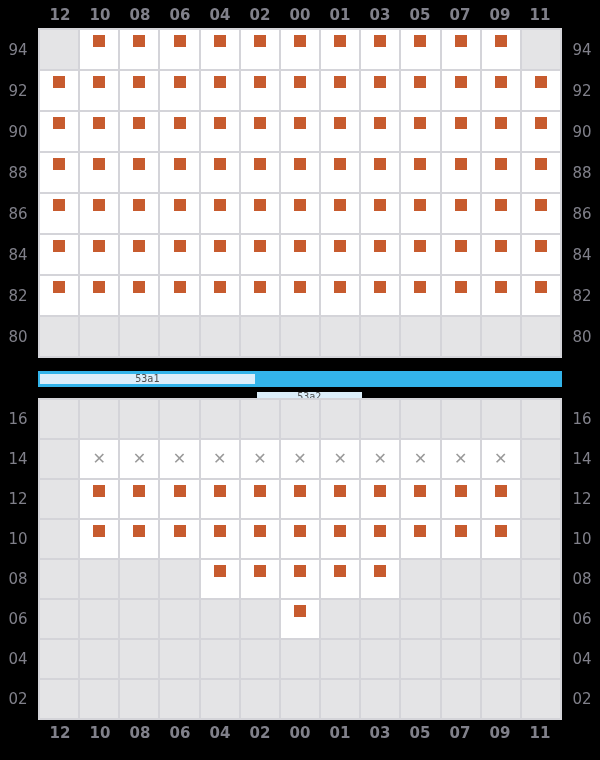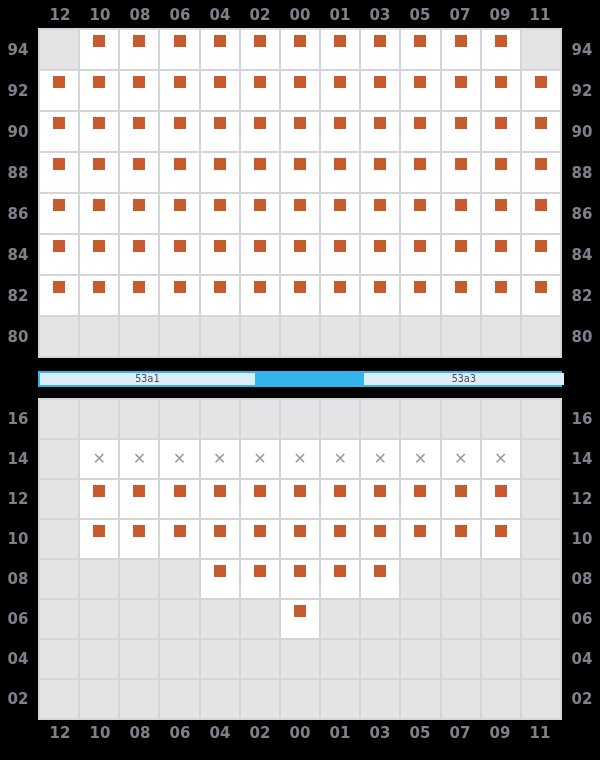--- a/index.html
+++ b/index.html
@@ -23,21 +23,21 @@
   #top-collabels { top:4px; }
   #bottom-collabels { top:722px; }
 
   
   .rowlabels {
     position:absolute; width:36px;
     display:grid; gap:2px; grid-template-rows:repeat(8,1fr);
   }
   .rowlabels span {
     display:flex; align-items:center; justify-content:center;
-    color:#80808a; font-size:15px; font-weight:bold;
+    color:#80808a; font-size:15px; font-weight:normal;
   }
   #top-rows-left, #top-rows-right  { top:30px; height:326px; }
   #bot-rows-left, #bot-rows-right  { top:400px; height:318px; }
   #top-rows-left, #bot-rows-left   { left:0px; }
   #top-rows-right, #bot-rows-right { left:564px; }
 
   
   .gridbox {
     position:absolute; left:38px; width:520px;
     display:grid; grid-template-columns:repeat(13,1fr);
@@ -51,21 +51,21 @@
   .sq { width:12px; height:12px; margin:5px auto 0 auto; }
   .xmark {
     display:flex; align-items:center; justify-content:center;
     width:100%; height:100%;
     font-size:16px; font-weight:bold; line-height:1;
   }
 
   
   #separator {
     position:absolute; left:38px; top:371px; width:520px; height:12px;
-    display:flex; gap:2px;
+    display:flex; gap:2px;align-items:center;
   }
   #separator .seg {
     display:flex; align-items:center; justify-content:center;
     font-family:"DejaVu Sans Mono", monospace;
     font-size:10px; line-height:1;
     overflow:hidden;
   }
 </style>
 </head>
 <body>
@@ -391,23 +391,20 @@
     <span>80</span>
   </div>
 
 <div id="separator" style="border: 2px solid rgb(51, 180, 234); background: rgb(51, 180, 234);">
   <div class="seg" style="flex: 0 0 41.3%; background: rgb(220, 238, 250); color: rgb(77, 77, 77);">
     <span>53a1</span>
   </div>
   <div class="seg" style="flex: 0 0 20.2%; background: rgb(220, 238, 250); color: rgb(77, 77, 77); margin-top: 36px;">
     <span>53a2</span>
   </div>
-  <div class="seg" style="flex: 0 0 38.5%; background: rgb(220, 238, 250); color: rgb(77, 77, 77);">
-    <span>53a3</span>
-  </div>
 </div>
 
 <div id="bot-rows-left" class="rowlabels">
     <span>16</span>
     <span>14</span>
     <span>12</span>
     <span>10</span>
     <span>08</span>
     <span>06</span>
     <span>04</span>

